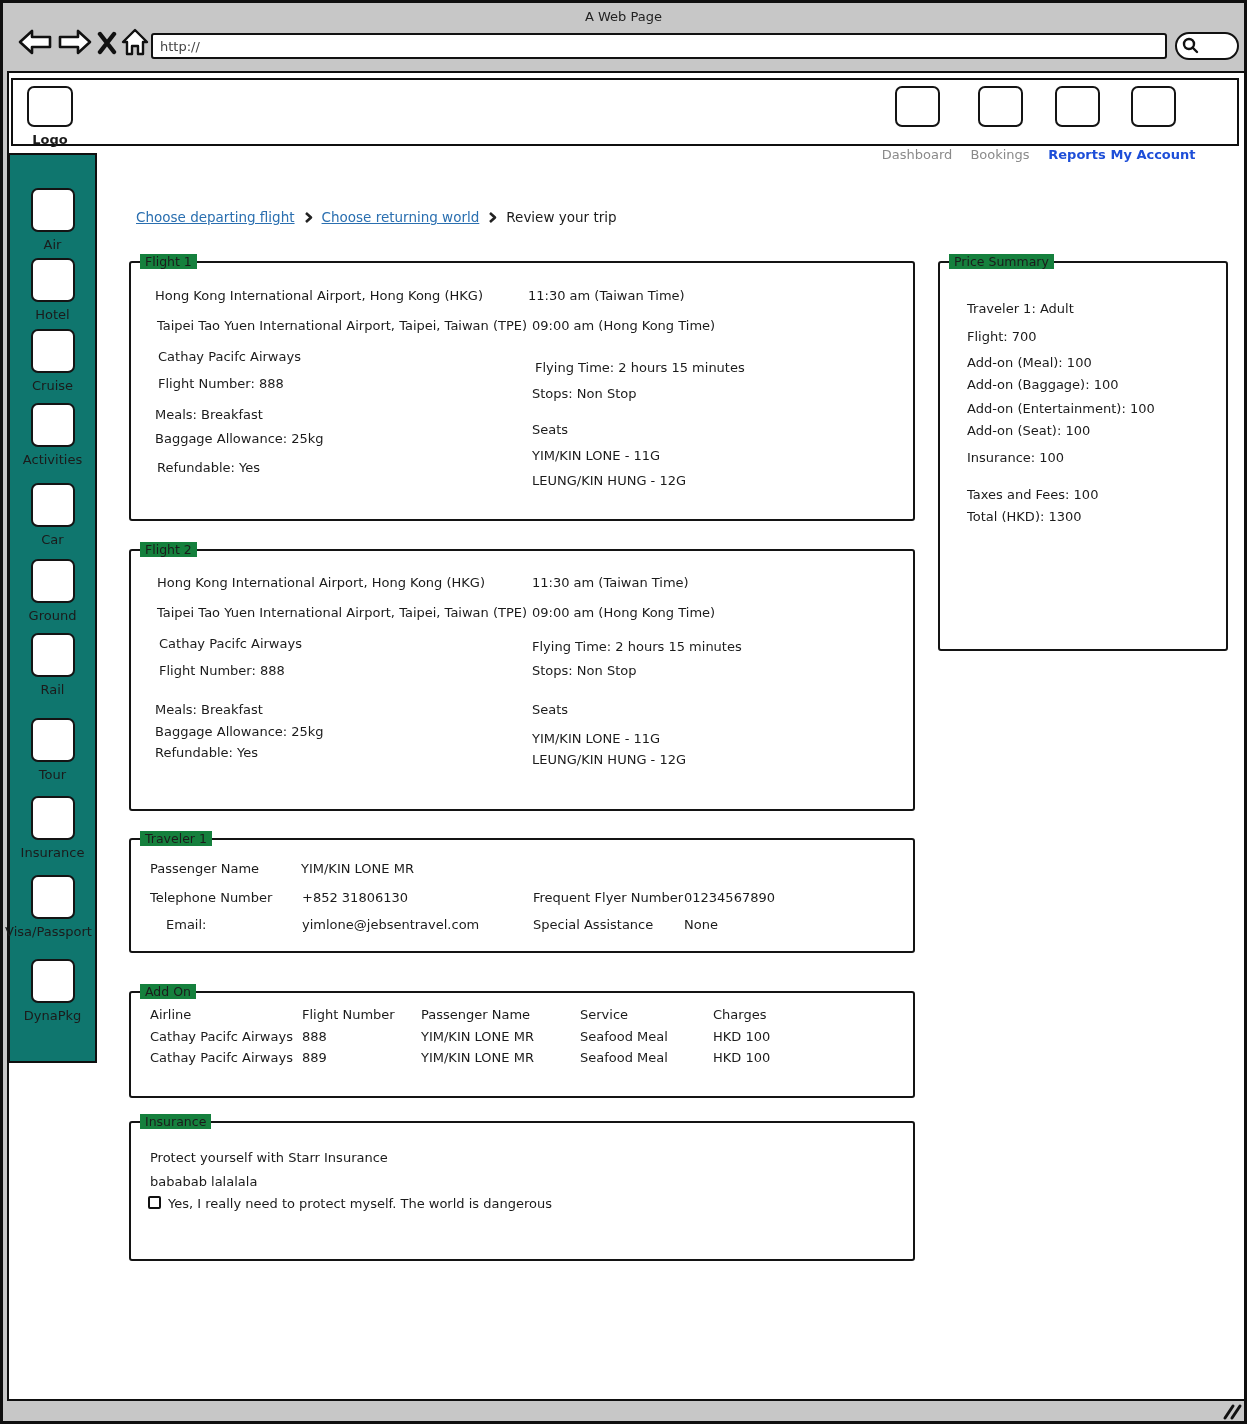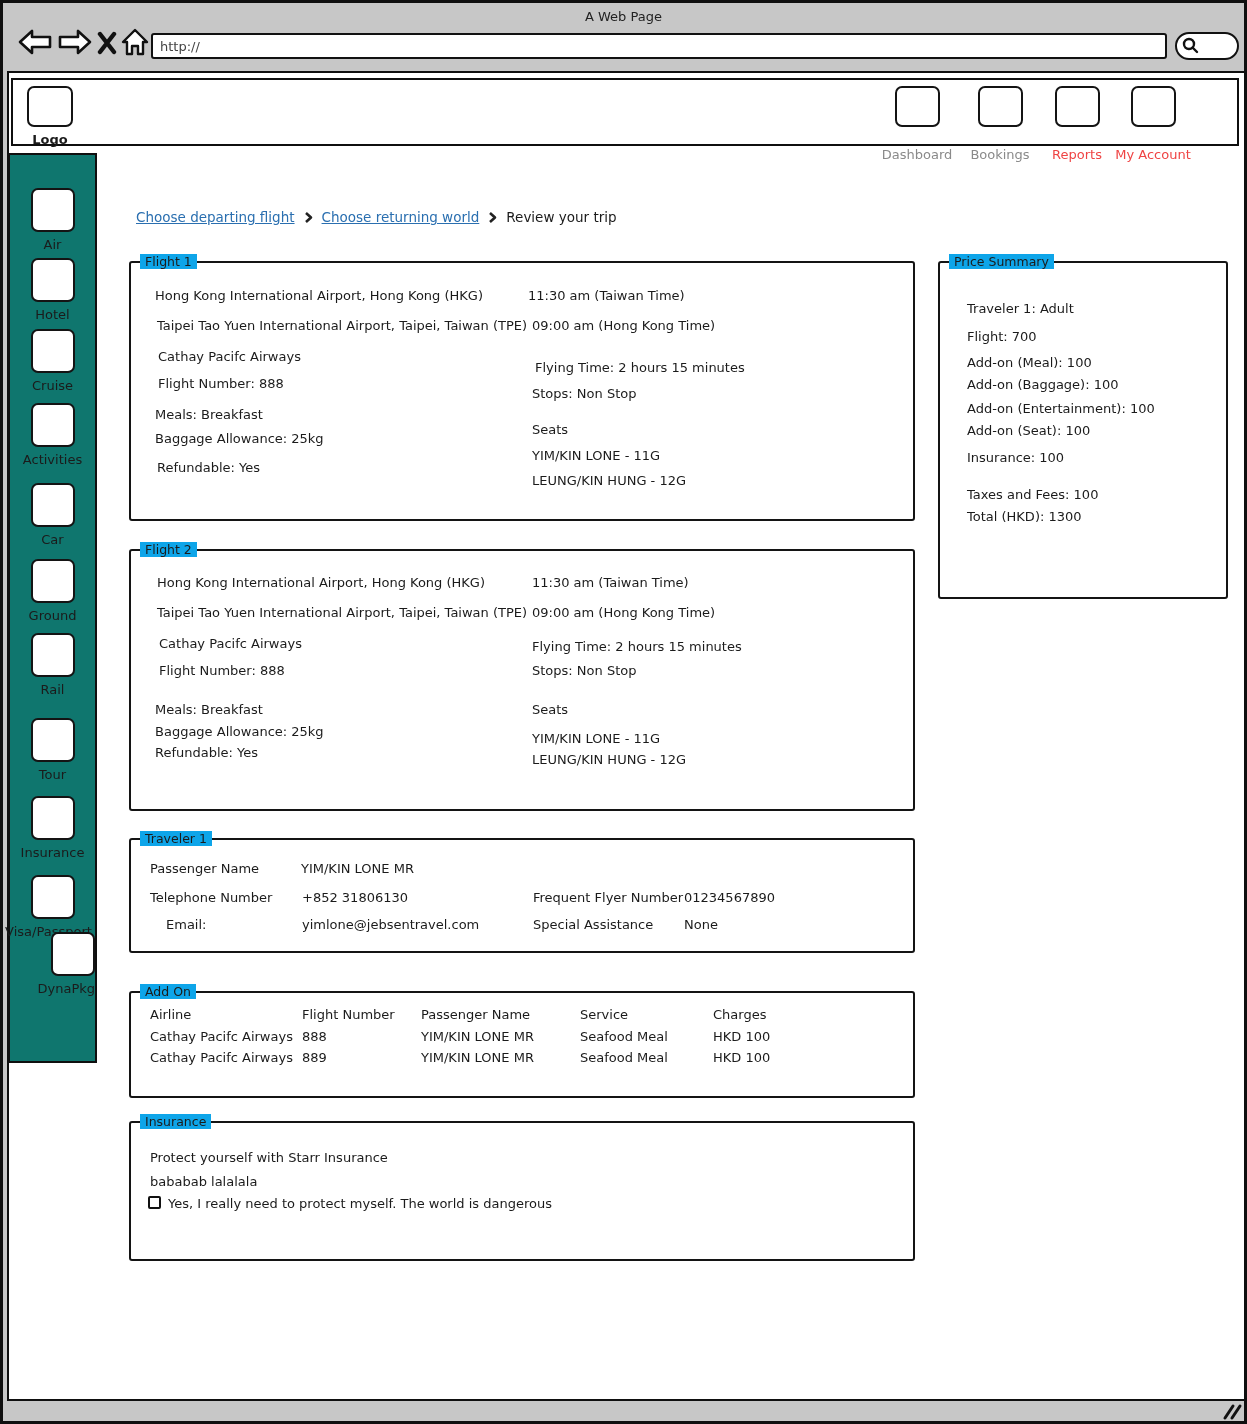--- a/index.html
+++ b/index.html
@@ -39,37 +39,37 @@
     display:inline-block; box-sizing:border-box; background:#fff;
     border:2.5px solid #141414; border-radius:7px;
   }
   .logo-wrap { position:absolute; left:14px; top:6px; width:46px; text-align:center; }
   .logo-box { width:46px; height:41px; }
   .logo-label { font-size:13px; font-weight:bold; margin-top:1px; }
   .nav-item { position:absolute; top:6px; width:100px; text-align:center; cursor:pointer; }
   .nav-ibox { width:45px; height:41px; }
   .nav-label { font-size:13px; margin-top:16px; }
   .nav-dim { color:var(--dim,#8a8a8a); }
-  .nav-strong { color:#ef4444; font-weight:normal; }
+  .nav-strong { color:#1d4ed8; font-weight:bold; }
   .sidebar {
     position:absolute; left:-1px; top:80px; width:89px; height:910px;
     box-sizing:border-box; background:#0f766e; border:2.5px solid #0f0f0f;
   }
   .side-item { position:absolute; left:0; width:100%; text-align:center; cursor:pointer; }
   .side-ibox { width:44px; height:44px; }
   .side-label { font-size:13px; margin-top:1px; white-space:nowrap; }
   .breadcrumb { position:absolute; left:127px; top:136px; display:flex; align-items:center; font-size:13.5px; }
   .crumb-link { color:var(--link,#2a6fb0); text-decoration:underline; cursor:pointer; }
   .crumb-sep { margin:0 9px; display:inline-flex; }
   .group {
     position:absolute; box-sizing:border-box; background:#fff;
     border:2.5px solid #141414; border-radius:3px;
   }
   .group-title {
-    position:absolute; top:-9px; left:9px; background:#0ea5e9;
+    position:absolute; top:-9px; left:9px; background:#15803d;
     padding:0 5px; font-size:12.5px; white-space:nowrap;
   }
   .t { position:absolute; white-space:nowrap; font-size:13px; }
   .checkbox {
     position:absolute; width:13px; height:13px; box-sizing:border-box;
     border:2px solid #111; border-radius:2px; background:#fff; cursor:pointer;
   }
   .resize-handle { position:absolute; left:1218px; top:1400px; cursor:nwse-resize; }
 </style>
 </head>
@@ -168,21 +168,21 @@
         <div class="side-label">Tour</div>
       </div>
       <div class="side-item" style="top:641px;">
         <span class="ibox side-ibox"></span>
         <div class="side-label">Insurance</div>
       </div>
       <div class="side-item" style="top:720px;">
         <span class="ibox side-ibox"></span>
         <div class="side-label" style="margin-left:-8px;">Visa/Passport</div>
       </div>
-      <div class="side-item" style="top:777px;text-align:right;">
+      <div class="side-item" style="top:804px;">
         <span class="ibox side-ibox"></span>
         <div class="side-label">DynaPkg</div>
       </div>
     </div>
 
     <div class="breadcrumb">
       <span class="crumb-link">Choose departing flight</span>
       <span class="crumb-sep">
         <svg width="9" height="13" viewBox="0 0 9 13">
             <path d="M2 2 L7 6.5 L2 11" fill="none" stroke="#222" stroke-width="2.6" stroke-linejoin="round"></path>
@@ -226,21 +226,21 @@
       <span class="t" style="left:28px; top:112px;">Flight Number: 888</span>
       <span class="t" style="left:401px; top:112px;">Stops: Non Stop</span>
       <span class="t" style="left:24px; top:151px;">Meals: Breakfast</span>
       <span class="t" style="left:401px; top:151px;">Seats</span>
       <span class="t" style="left:24px; top:173px;">Baggage Allowance: 25kg</span>
       <span class="t" style="left:401px; top:180px;">YIM/KIN LONE - 11G</span>
       <span class="t" style="left:24px; top:194px;">Refundable: Yes</span>
       <span class="t" style="left:401px; top:201px;">LEUNG/KIN HUNG - 12G</span>
     </div>
 
-    <div class="group" style="left:929px; top:188px; width:290px; height:338px;">
+    <div class="group" style="left:929px; top:188px; width:290px; height:390px;">
       <span class="group-title">Price Summary</span>
       <span class="t" style="left:27px; top:38px;">Traveler 1: Adult</span>
       <span class="t" style="left:27px; top:66px;">Flight: 700</span>
       <span class="t" style="left:27px; top:92px;">Add-on (Meal): 100</span>
       <span class="t" style="left:27px; top:114px;">Add-on (Baggage): 100</span>
       <span class="t" style="left:27px; top:138px;">Add-on (Entertainment): 100</span>
       <span class="t" style="left:27px; top:160px;">Add-on (Seat): 100</span>
       <span class="t" style="left:27px; top:187px;">Insurance: 100</span>
       <span class="t" style="left:27px; top:224px;">Taxes and Fees: 100</span>
       <span class="t" style="left:27px; top:246px;">Total (HKD): 1300</span>

